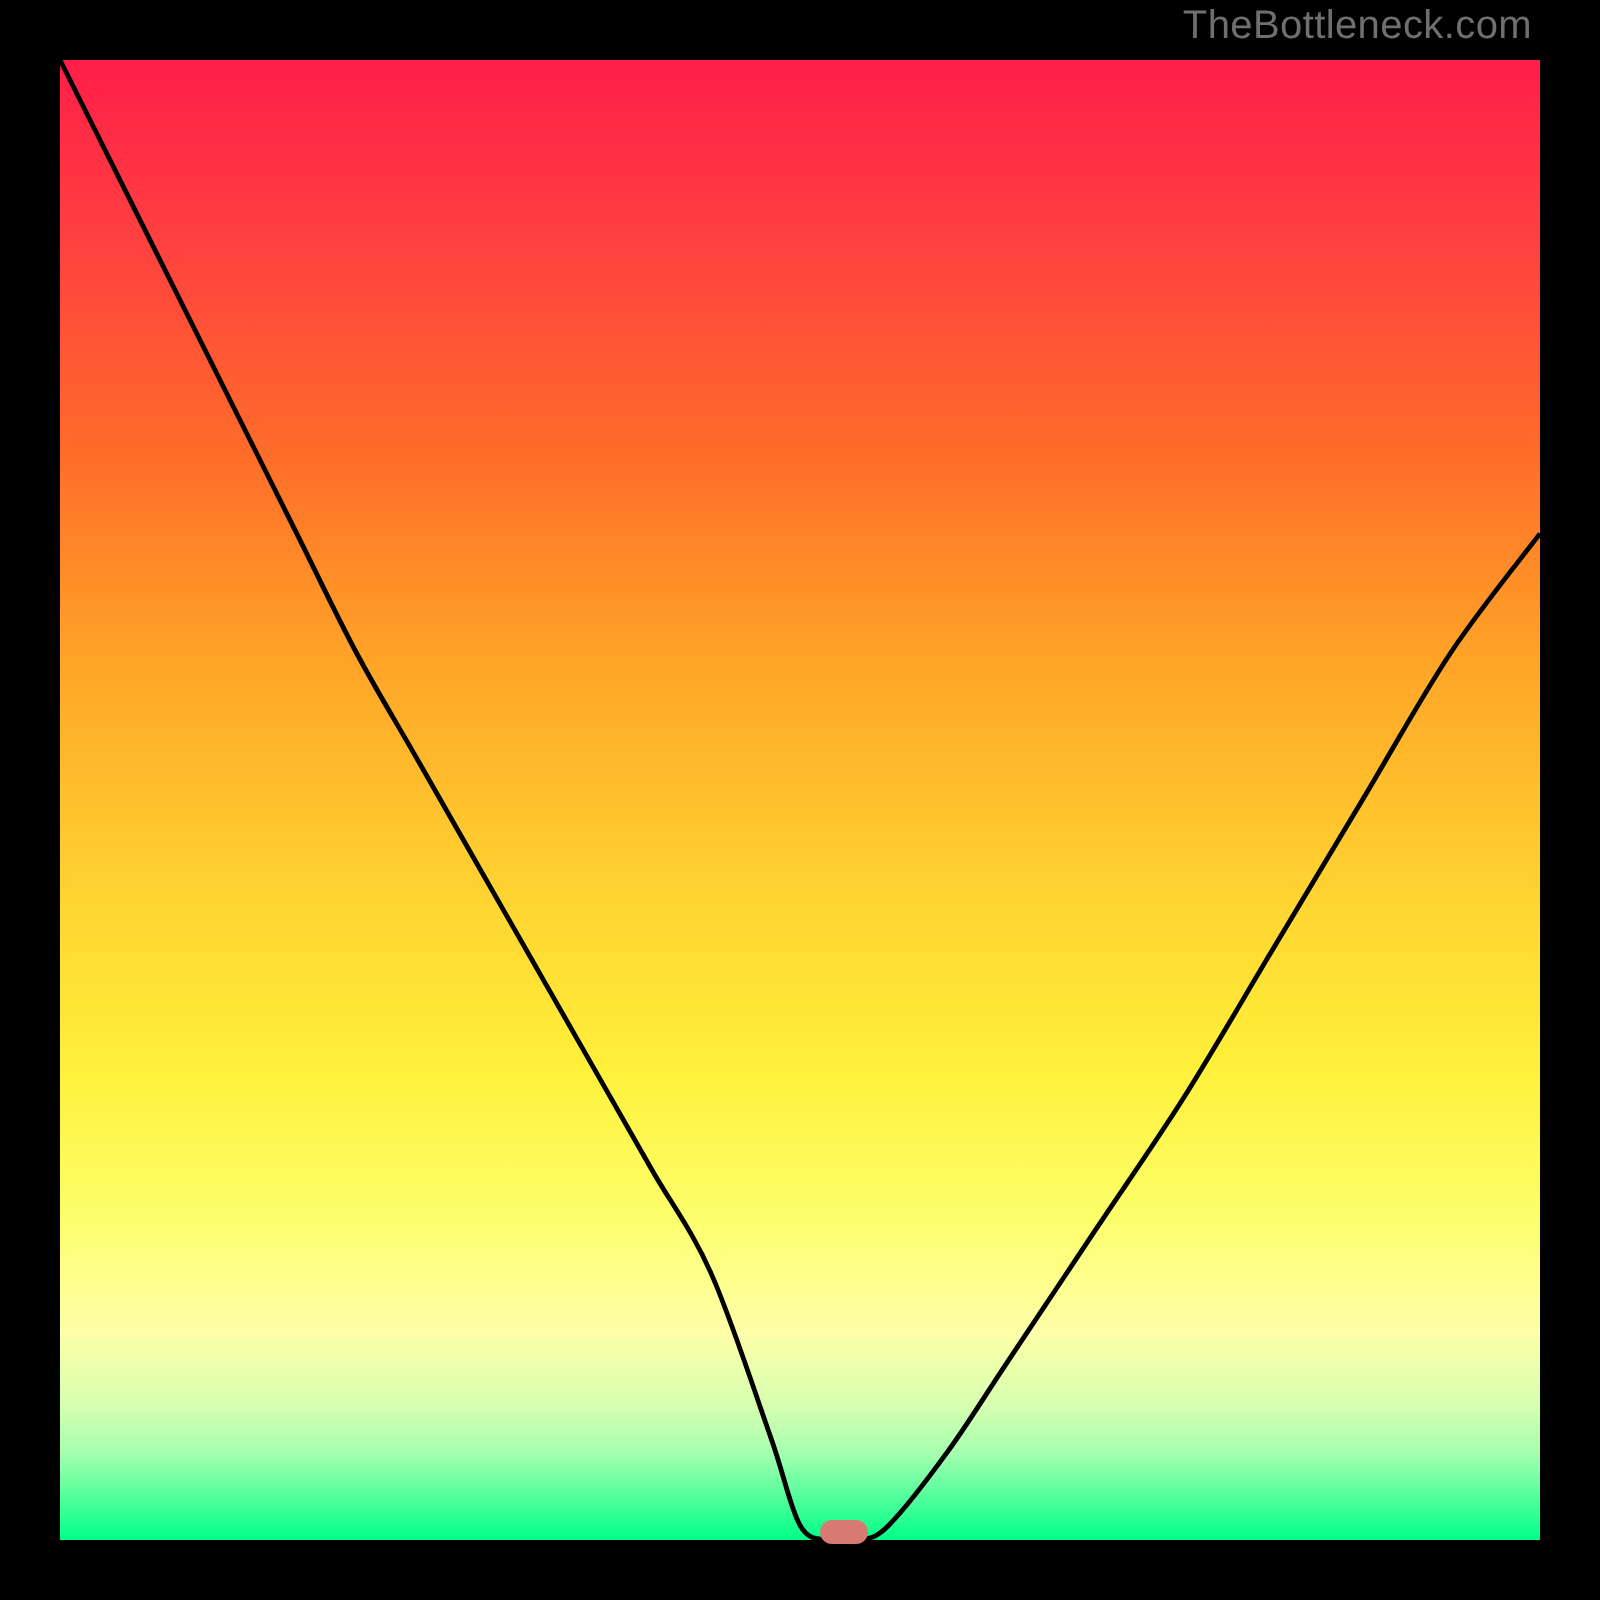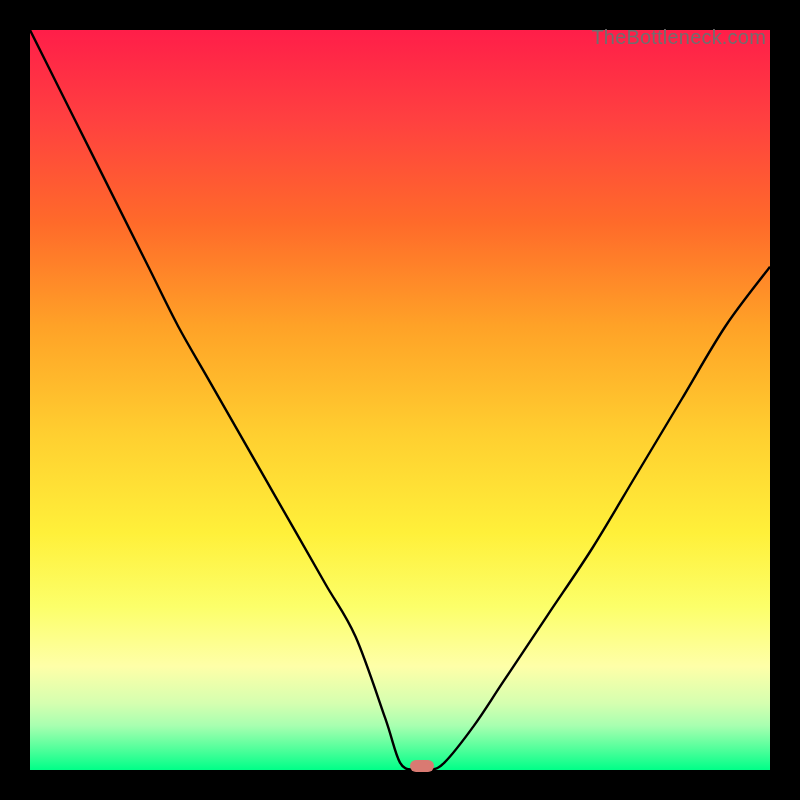--- a/index.html
+++ b/index.html
@@ -32,21 +32,20 @@
     );
   }
   .watermark {
     position: absolute;
     top: 2px;
     right: 34px;
     font-family: Arial, Helvetica, sans-serif;
     font-size: 20px;
     color: #6f6f6f;
     letter-spacing: 0.2px;
-    margin-top: 24px;
   }
   .curve-svg {
     position: absolute;
     left: 0; top: 0;
     width: 100%; height: 100%;
   }
   .marker {
     position: absolute;
     width: 24px;
     height: 12px;

